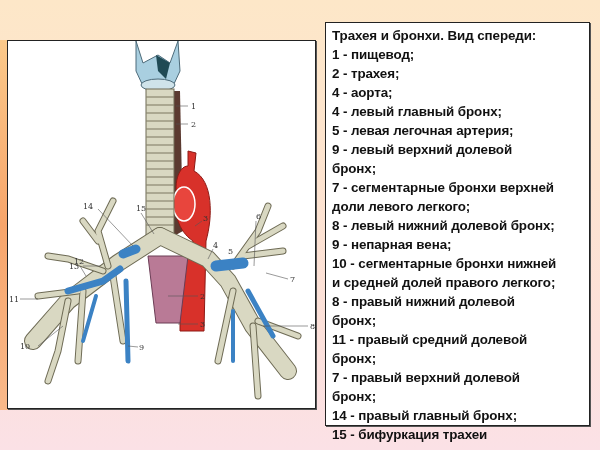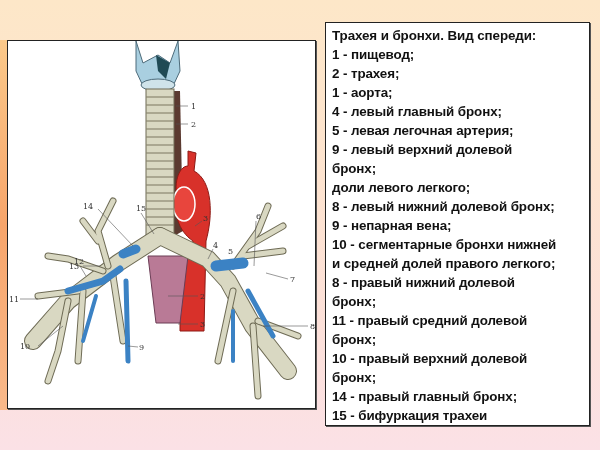--- a/index.html
+++ b/index.html
@@ -164,31 +164,32 @@
       <text x="192" y="258">2</text>
       <text x="192" y="286">3</text>
     </g>
   </svg>
 </div>
 
 <div class="legend-box">
   <div class="legend-title">Трахея и бронхи. Вид спереди:</div>
   <div class="legend-line">1 - пищевод;</div>
   <div class="legend-line">2 - трахея;</div>
-  <div class="legend-line">1 - аорта;</div>
+  <div class="legend-line">4 - аорта;</div>
   <div class="legend-line">4 - левый главный бронх;</div>
   <div class="legend-line">5 - левая легочная артерия;</div>
   <div class="legend-line">9 - левый верхний долевой</div>
   <div class="legend-line">бронх;</div>
+  <div class="legend-line">7 - сегментарные бронхи верхней</div>
   <div class="legend-line">доли левого легкого;</div>
   <div class="legend-line">8 - левый нижний долевой бронх;</div>
   <div class="legend-line">9 - непарная вена;</div>
   <div class="legend-line">10 - сегментарные бронхи нижней</div>
   <div class="legend-line">и средней долей правого легкого;</div>
   <div class="legend-line">8 - правый нижний долевой</div>
   <div class="legend-line">бронх;</div>
   <div class="legend-line">11 - правый средний долевой</div>
   <div class="legend-line">бронх;</div>
-  <div class="legend-line">10 - правый верхний долевой</div>
+  <div class="legend-line">7 - правый верхний долевой</div>
   <div class="legend-line">бронх;</div>
   <div class="legend-line">14 - правый главный бронх;</div>
   <div class="legend-line">15 - бифуркация трахеи</div>
 </div>
 
 </body></html>

